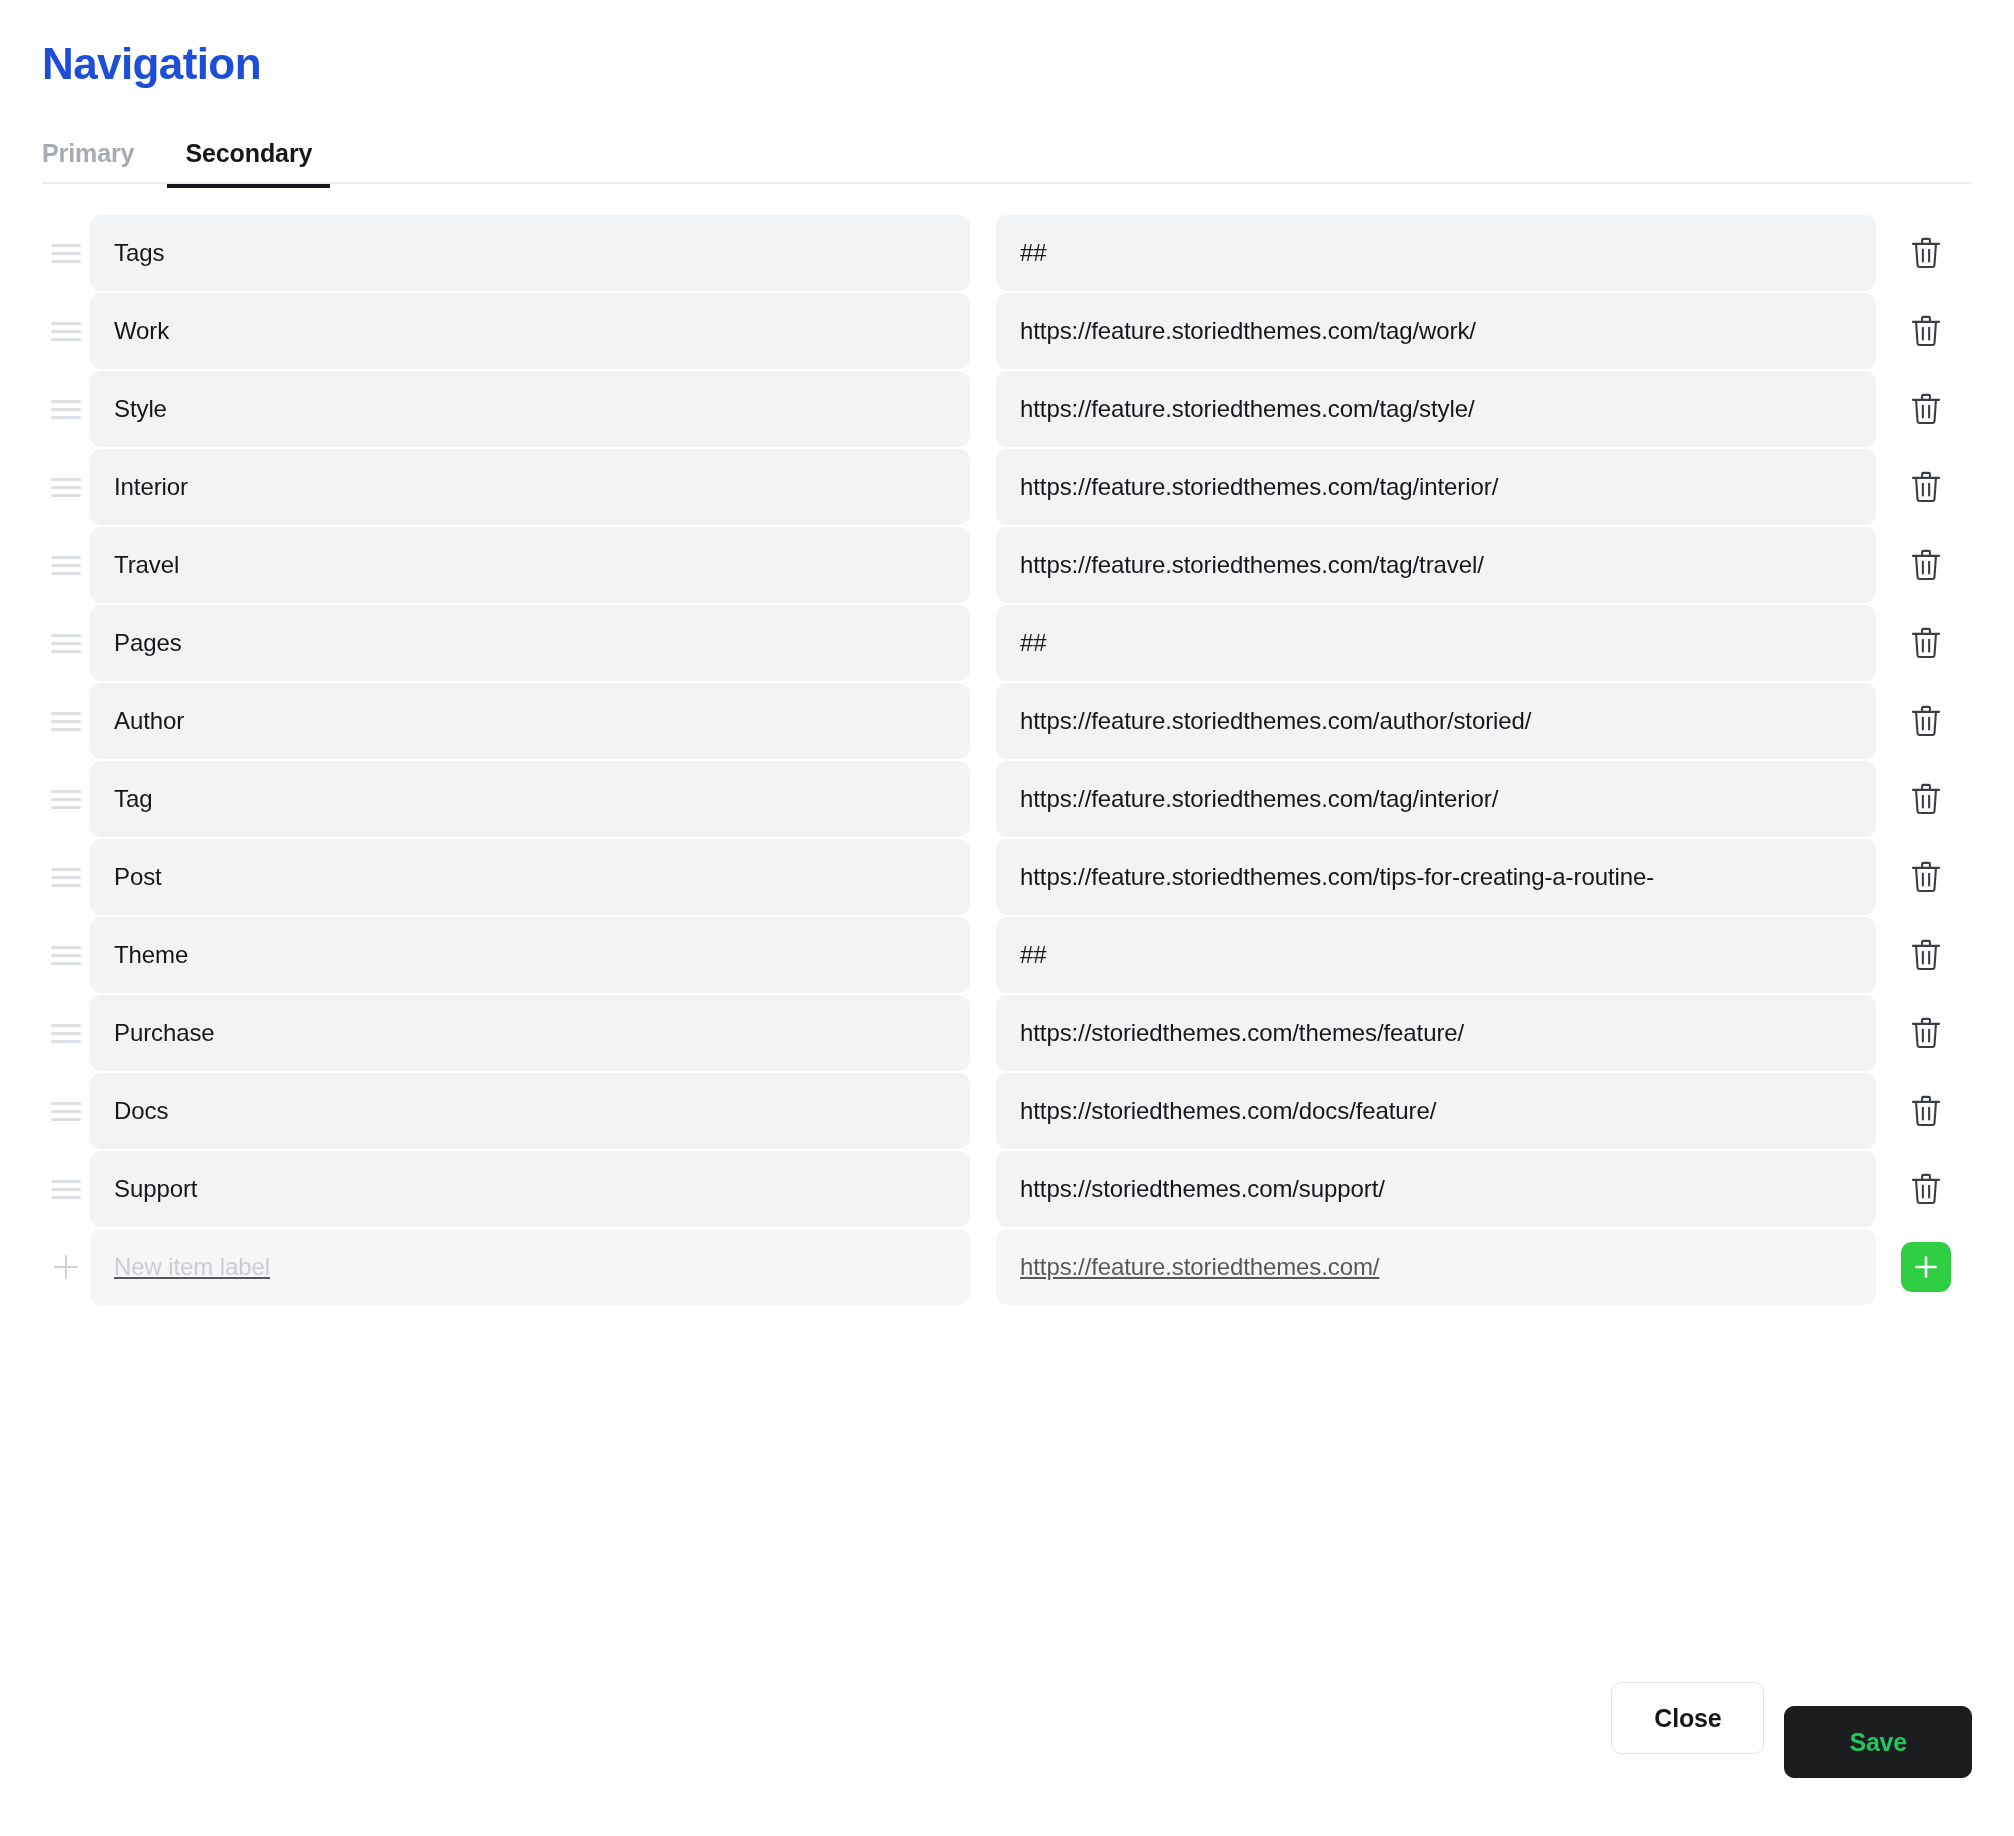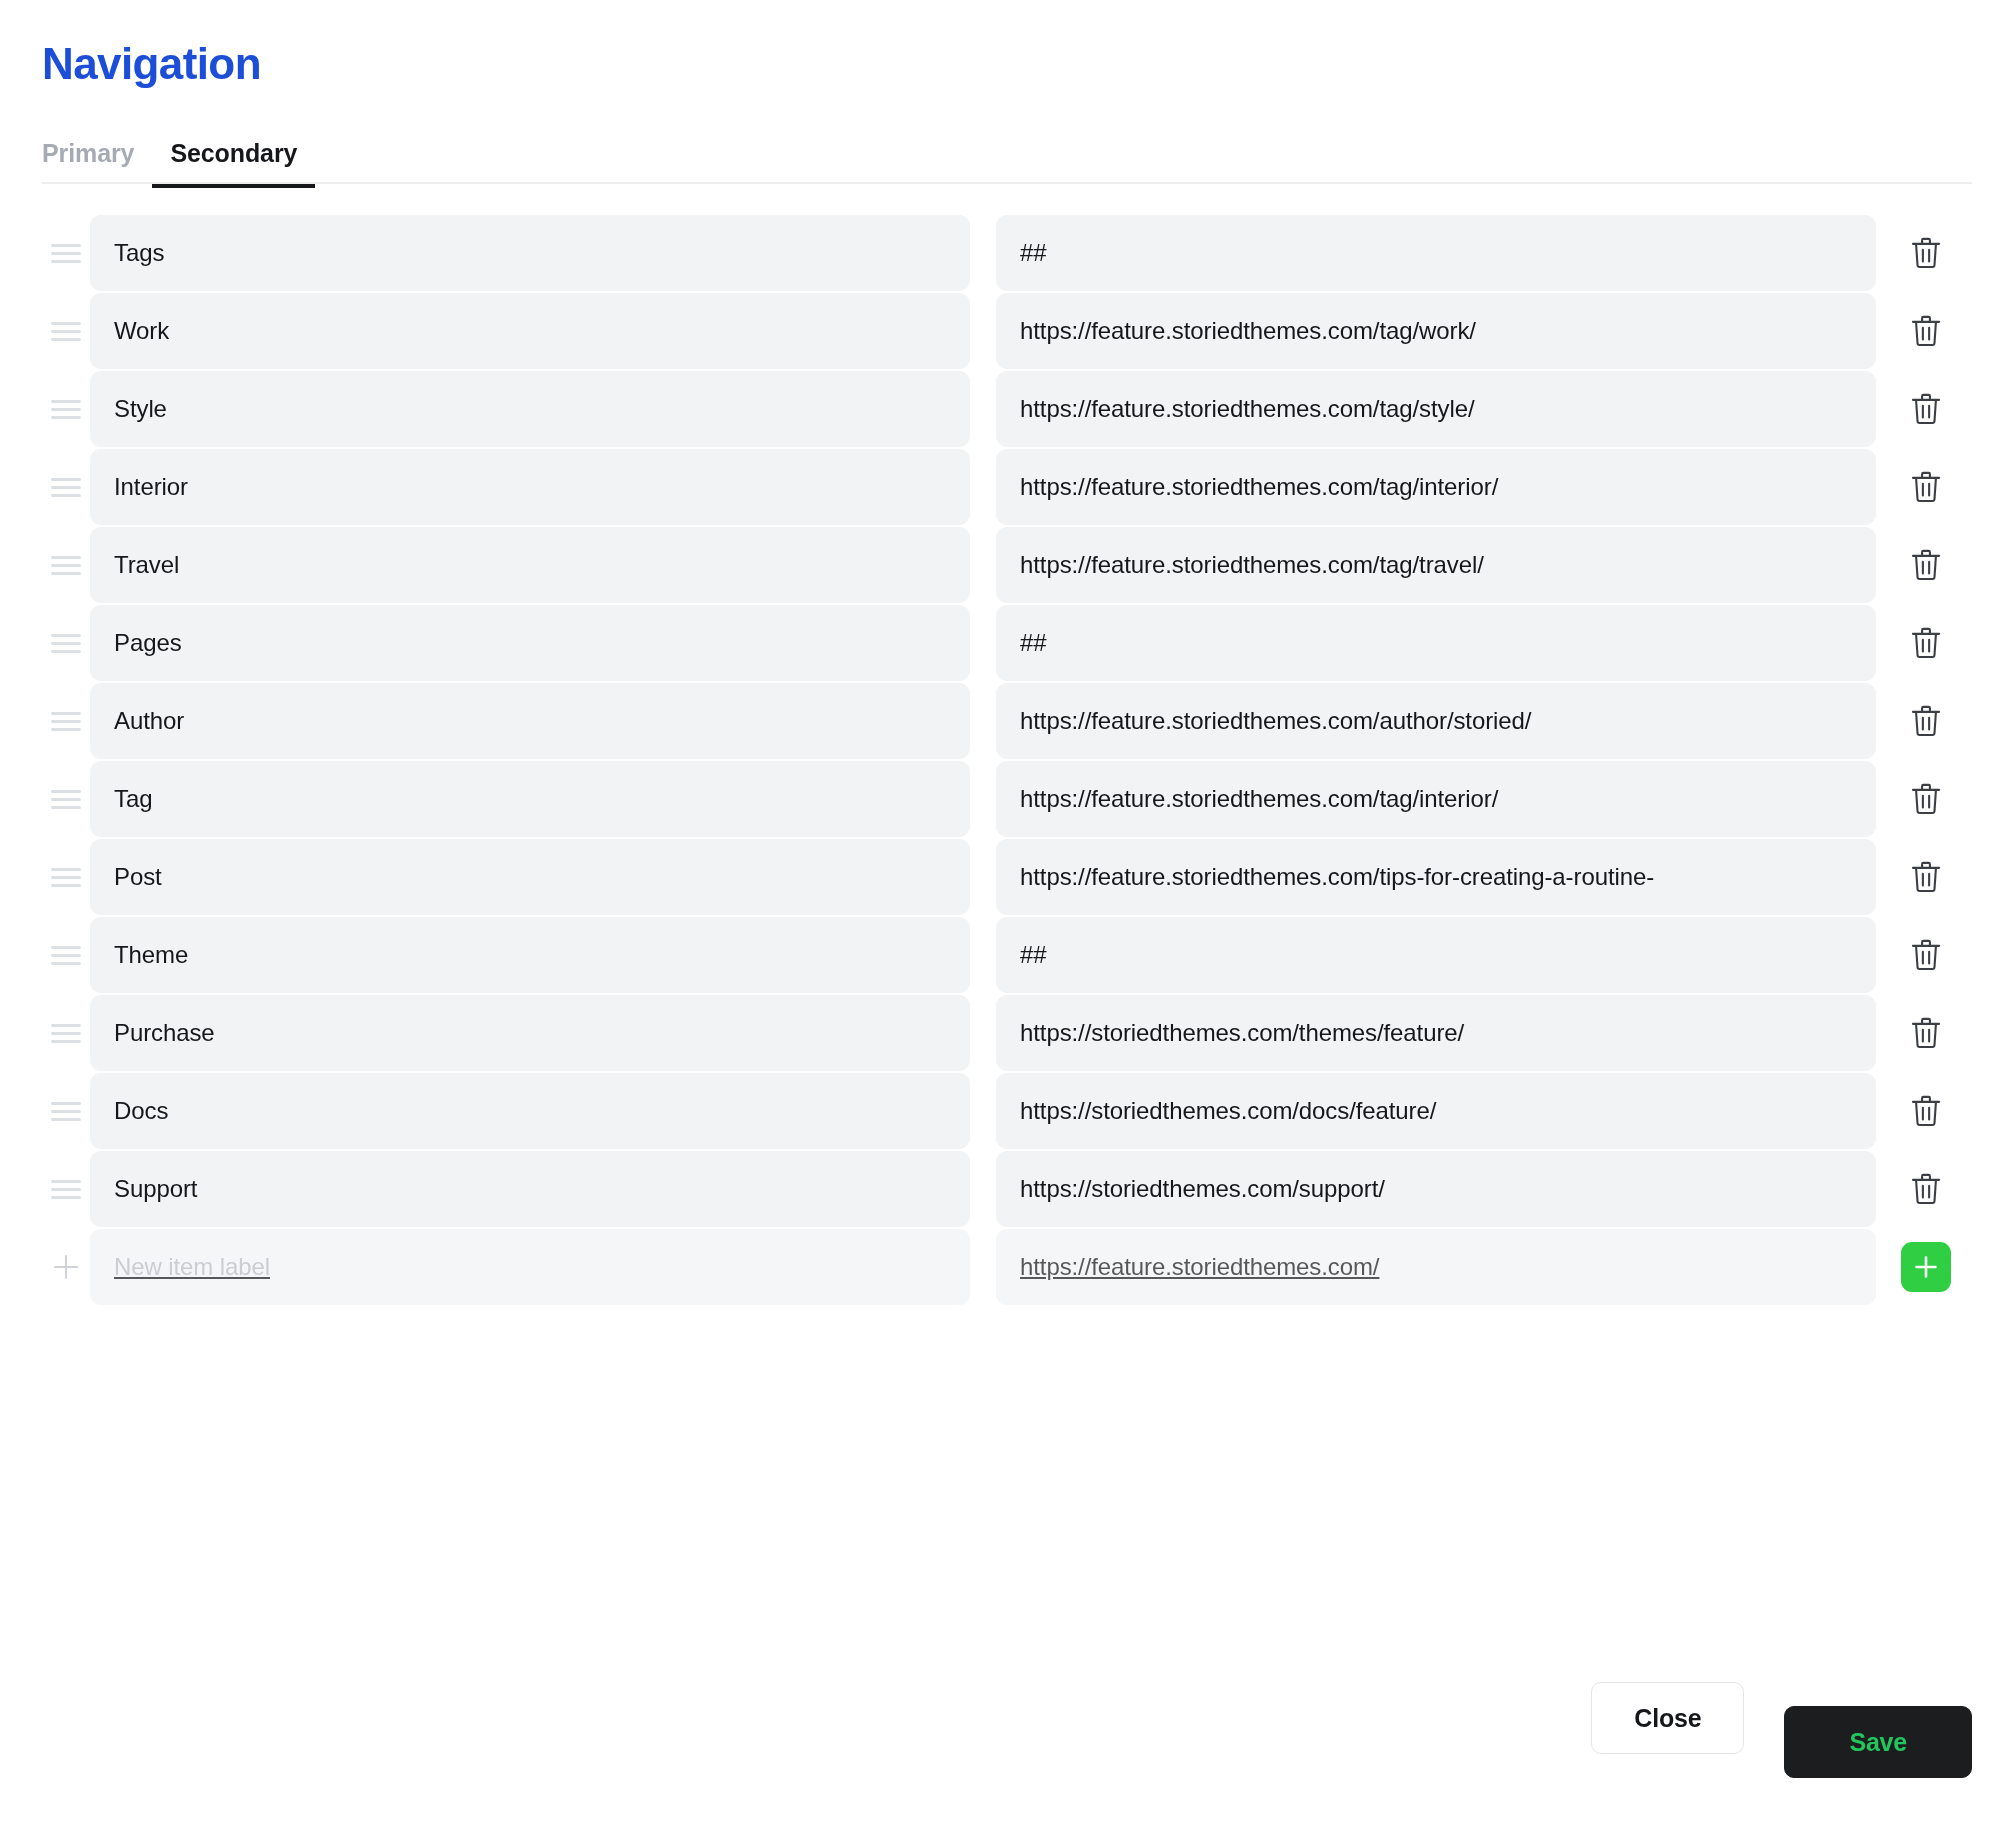--- a/index.html
+++ b/index.html
@@ -31,21 +31,21 @@
     font-weight: 700;
     letter-spacing: -0.6px;
     color: #1d4ed8;
     margin: 0 0 40px 0;
     line-height: 1.1;
   }
 
   .tabs {
     display: flex;
     align-items: flex-end;
-    gap: 0;
+    gap: 15px;
     border-bottom: 2px solid #eceef0;
     margin: 0 0 0 0;
     padding: 0;
     height: 56px;
   }
   .tab {
     font-size: 25px;
     font-weight: 600;
     color: #a6aab3;
     padding: 0 18px 16px 18px;
@@ -153,21 +153,21 @@
   }
   .add-btn svg { display: block; }
 
   
   .footer {
     position: absolute;
     right: 42px;
     bottom: 58px;
     display: flex;
     align-items: center;
-    gap: 40px;
+    gap: 20px;
   }
   .btn {
     font-family: inherit;
     font-size: 25px;
     font-weight: 700;
     border-radius: 10px;
     height: 72px;
     padding: 0 42px;
     cursor: pointer;
     letter-spacing: -0.2px;

